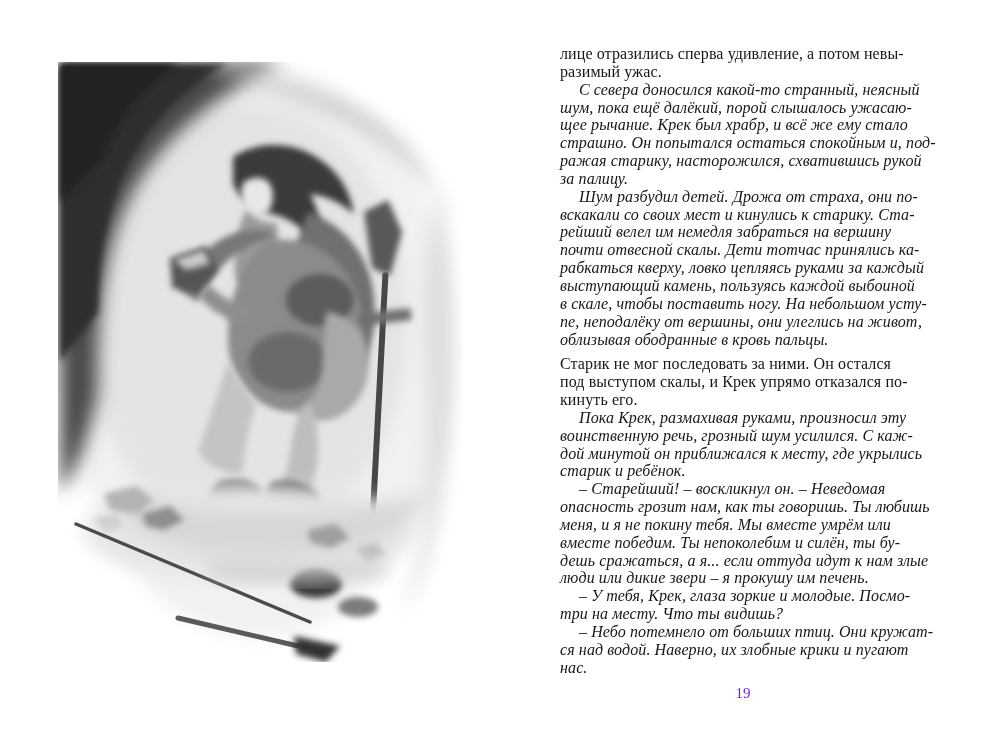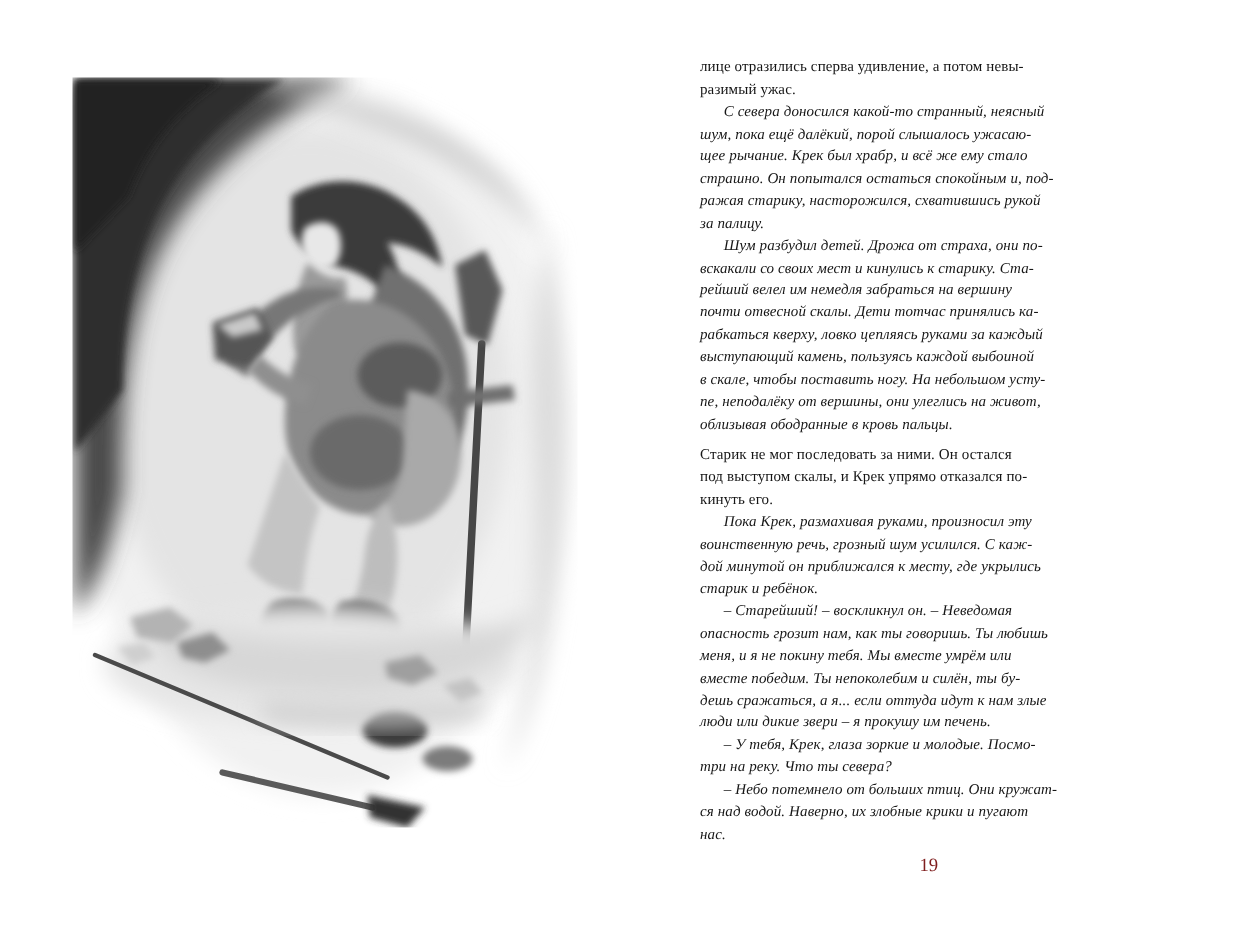--- a/index.html
+++ b/index.html
@@ -31,35 +31,35 @@
   }
   
   .right-page {
     position: absolute;
     left: 560px;
     top: 45px;
     width: 372px;
   }
   .right-page p {
     margin: 0;
-    font-size: 12px;
+    font-size: 16px;
     line-height: 17.85px;
     white-space: pre;
     letter-spacing: 0.1px;
   }
   .right-page p.indent { text-indent: 19px; font-style: italic; }
   .right-page p.section-gap { margin-top: 7px; }
   .page-number {
     position: absolute;
     left: 560px;
     top: 685px;
     width: 366px;
     text-align: center;
     font-size: 15px;
-    color: #7f1d1d;
+    color: #6d28d9;
   }
 </style>
 </head>
 <body>
 
 <div class="spread">
 
   <div class="left-page">
     <svg viewBox="0 0 404 600" aria-hidden="true">
       <defs>
@@ -153,21 +153,21 @@
 воинственную речь, грозный шум усилился. С каж-
 дой минутой он приближался к месту, где укрылись
 старик и ребёнок.</p>
     <p class="indent">– Старейший! – воскликнул он. – Неведомая
 опасность грозит нам, как ты говоришь. Ты любишь
 меня, и я не покину тебя. Мы вместе умрём или
 вместе победим. Ты непоколебим и силён, ты бу-
 дешь сражаться, а я... если оттуда идут к нам злые
 люди или дикие звери – я прокушу им печень.</p>
     <p class="indent">– У тебя, Крек, глаза зоркие и молодые. Посмо-
-три на реку. Что ты севера?</p>
+три на месту. Что ты видишь?</p>
     <p class="indent">– Небо потемнело от больших птиц. Они кружат-
 ся над водой. Наверно, их злобные крики и пугают
 нас.</p>
   </div>
 
   <div class="page-number">19</div>
 
 </div>
 
 </body></html>

